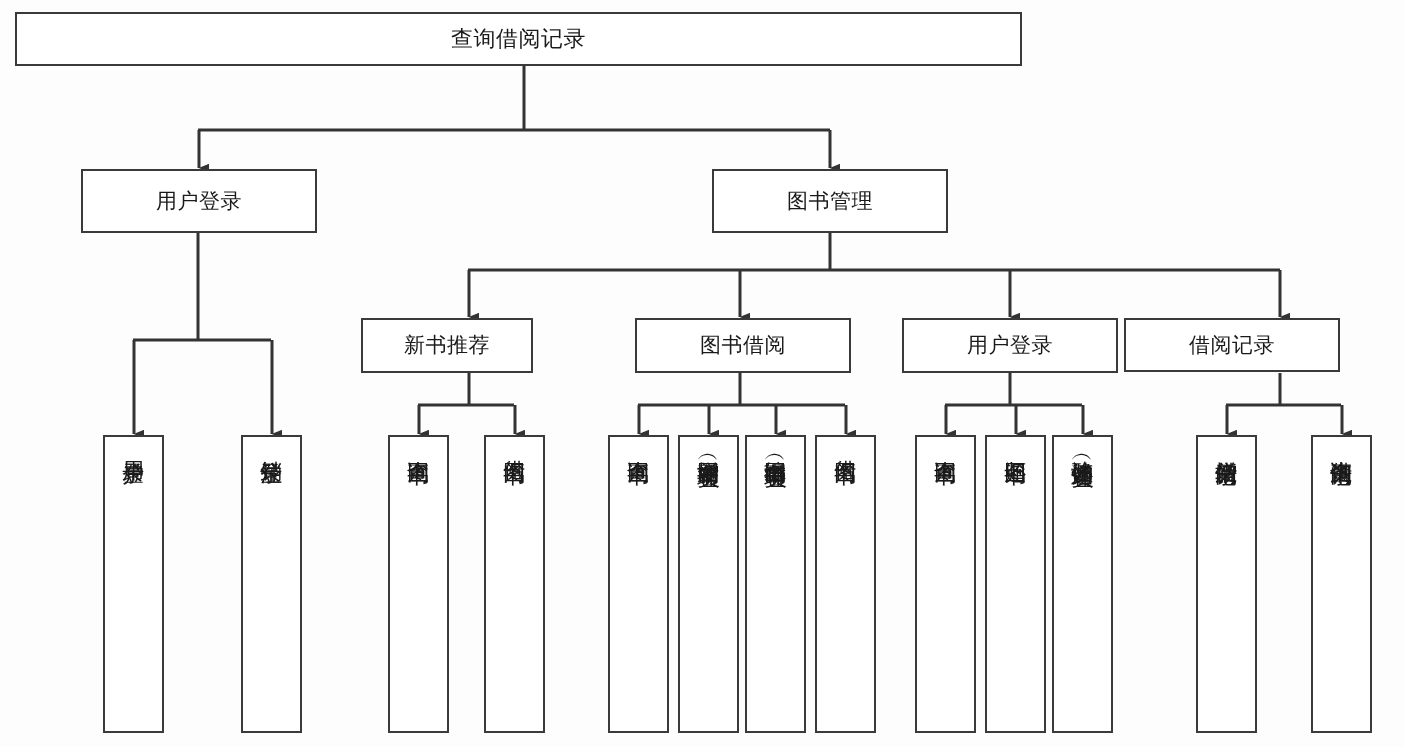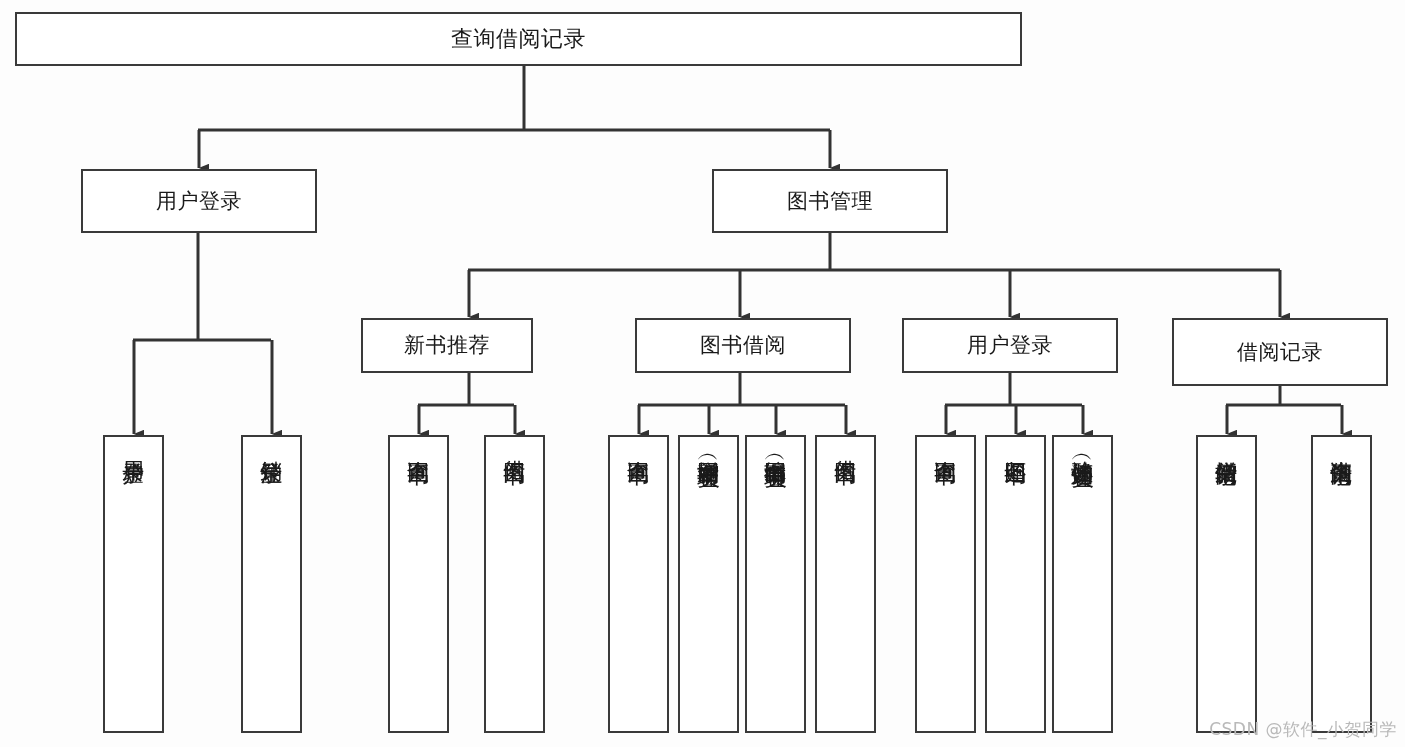--- a/index.html
+++ b/index.html
@@ -130,21 +130,21 @@
       </div>
       <div class="node horizontal" style="left: 361px; top: 318px; width: 172px; height: 55px;">
         <span class="node-label">新书推荐</span>
       </div>
       <div class="node horizontal" style="left: 635px; top: 318px; width: 216px; height: 55px;">
         <span class="node-label">图书借阅</span>
       </div>
       <div class="node horizontal" style="left: 902px; top: 318px; width: 216px; height: 55px;">
         <span class="node-label">用户登录</span>
       </div>
-      <div class="node horizontal" style="left: 1172px; top: 318px; width: 216px; height: 68px; justify-content: center;">
+      <div class="node horizontal" style="left: 1124px; top: 318px; width: 216px; height: 54px; justify-content: center;">
         <span class="node-label">借阅记录</span>
       </div>
       <div class="node vertical" style="left: 103px; top: 435px; width: 61px; height: 298px;">
         <span class="node-label">用户登录</span>
       </div>
       <div class="node vertical" style="left: 241px; top: 435px; width: 61px; height: 298px;">
         <span class="node-label">注销登录</span>
       </div>
       <div class="node vertical" style="left: 388px; top: 435px; width: 61px; height: 298px;">
         <span class="node-label">查询图书</span>
@@ -174,14 +174,13 @@
         <span class="node-label">确认归还（管理员）</span>
       </div>
       <div class="node vertical" style="left: 1196px; top: 435px; width: 61px; height: 298px;">
         <span class="node-label">新增借阅记录</span>
       </div>
       <div class="node vertical" style="left: 1311px; top: 435px; width: 61px; height: 298px;">
         <span class="node-label">查询借阅记录</span>
       </div>
     </div>
 
-  <div class="watermark">CSDN @软件_小贺同学</div>
 </div>
 
 </body></html>

